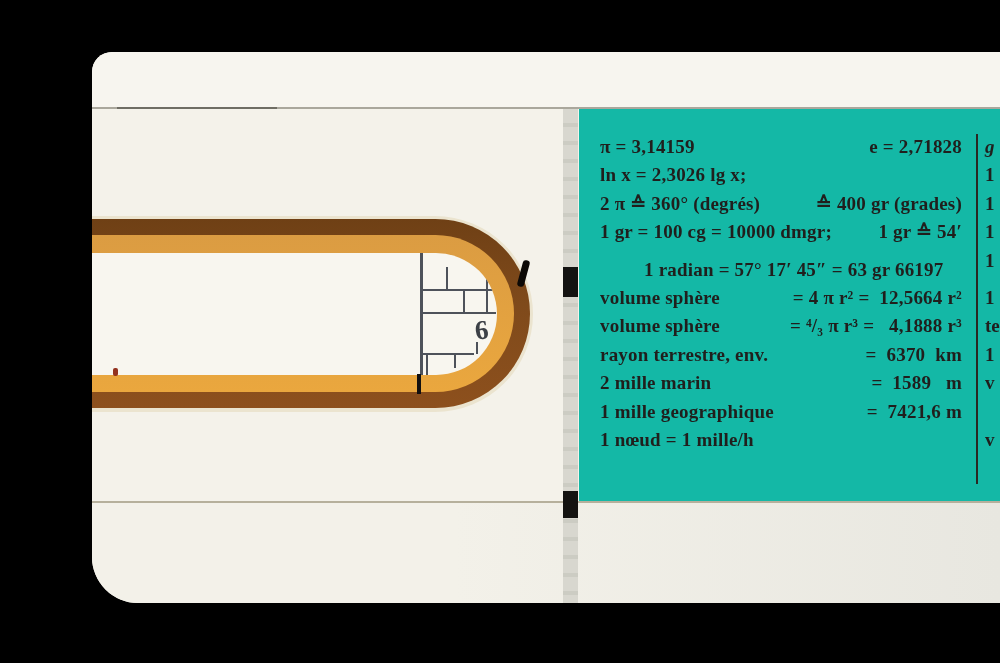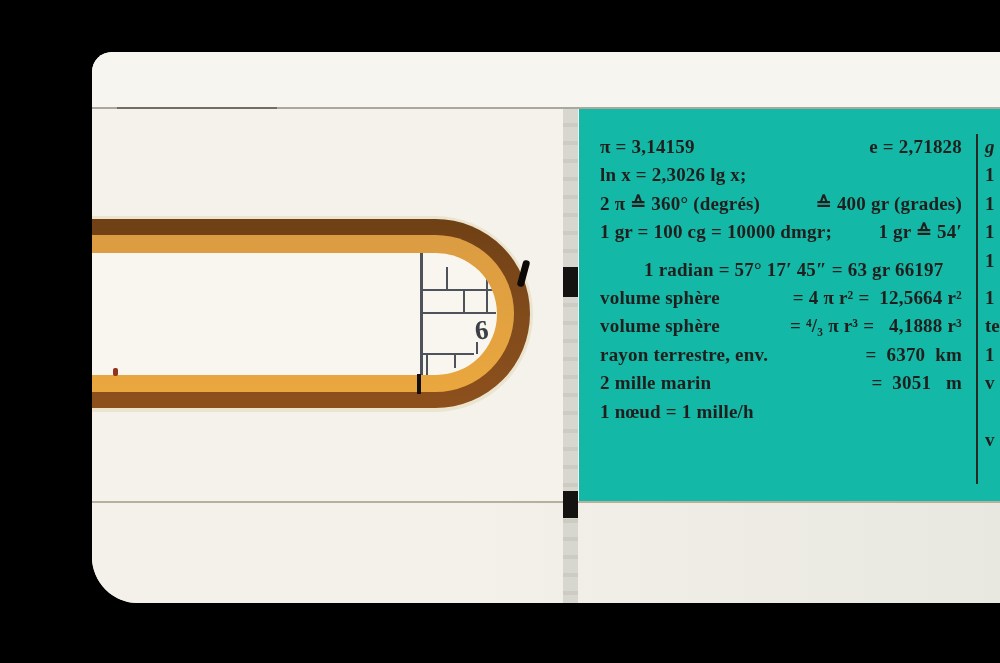--- a/index.html
+++ b/index.html
@@ -163,21 +163,25 @@
       <div class="line">
         <span>volume sphère</span>
         <span>= ⁴/₃ π r³ =   4,1888 r³</span>
       </div>
       <div class="line">
         <span>rayon terrestre, env.</span>
         <span>=  6370  km</span>
       </div>
       <div class="line">
         <span>2 mille marin</span>
-        <span>=  3051   m</span>
+        <span>=  1589   m</span>
+      </div>
+      <div class="line">
+        <span>1 mille geographique</span>
+        <span>=  7421,6 m</span>
       </div>
       <div class="line">
         <span>1 nœud = 1 mille/h</span>
       </div>
     </div>
 
     <div class="col-rule"></div>
 
     <span class="mchar it" style="top:24px">g</span>
     <span class="mchar" style="top:52px">1</span>

